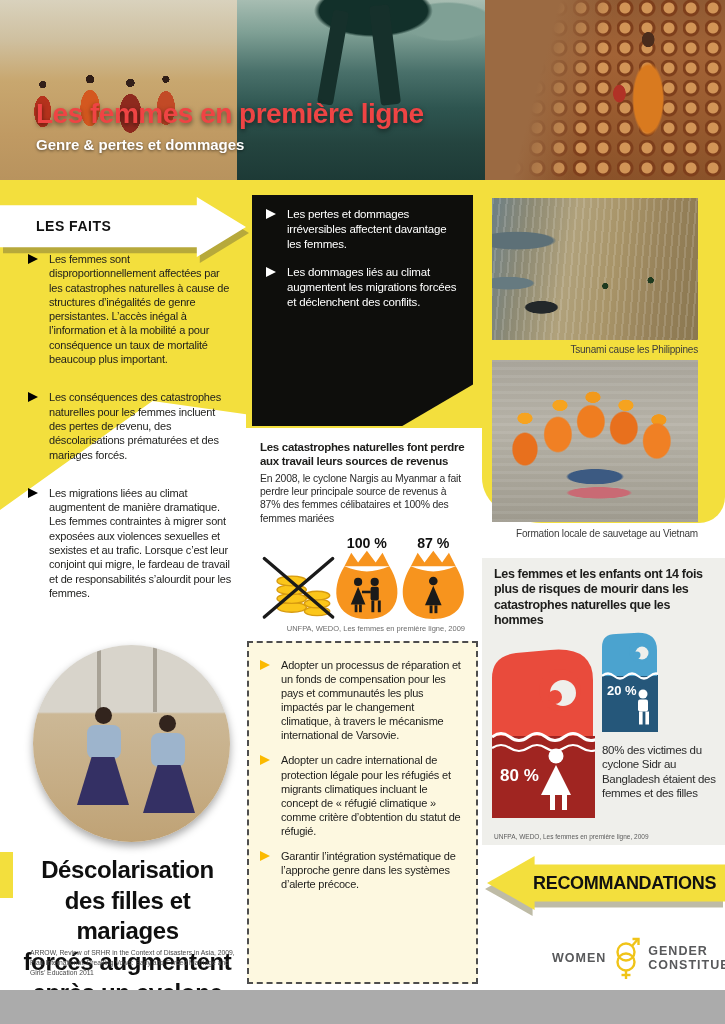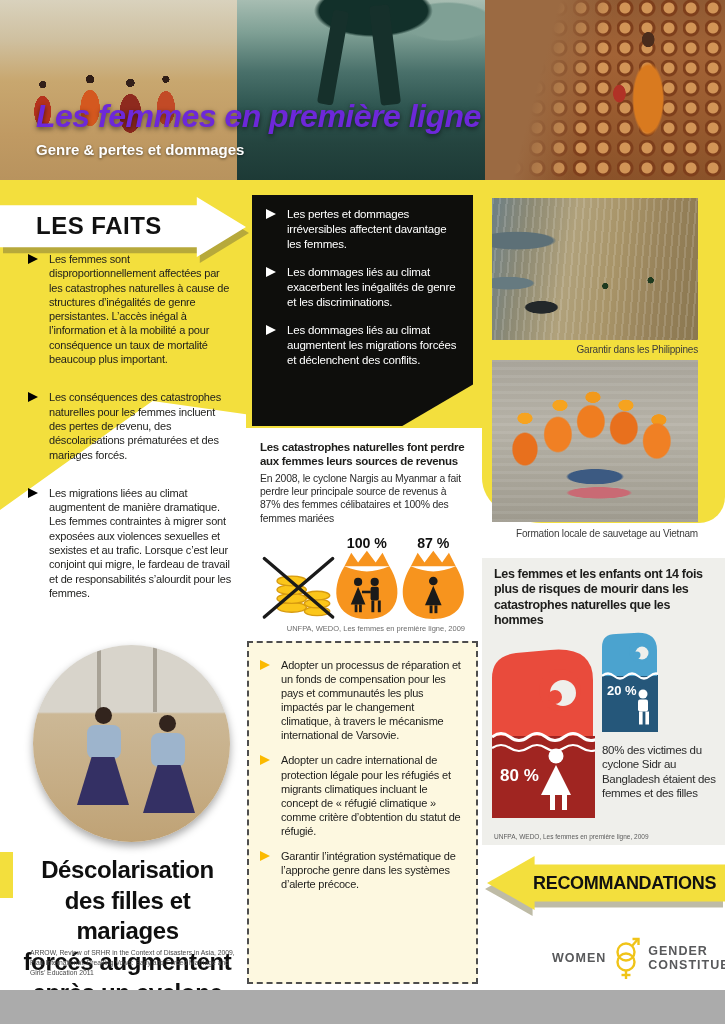--- a/index.html
+++ b/index.html
@@ -29,42 +29,42 @@
   .trunk2{left:138px;top:5px;width:20px;height:100px;transform:rotate(-7deg);}
   .hp-right{width:240px;background:
     radial-gradient(10px 12px at 68% 22%, #4a2c1c 60%, transparent 66%),
     radial-gradient(26px 60px at 68% 55%, #d97a1f 55%, transparent 62%),
     radial-gradient(10px 14px at 56% 52%, #b13226 60%, transparent 66%),
     linear-gradient(105deg, #9b6a42 0 26%, transparent 46%),
     radial-gradient(circle at 8px 8px, #d29557 0 5px, #7e3f1c 6px 8px, transparent 9px),
     linear-gradient(180deg,#8f5a33 0%,#a26336 30%,#9a5c30 60%,#8a5229 100%);
     background-size:auto,auto,auto,auto,22px 20px,auto;}
   .header-text{left:36px;top:98px;width:650px;}
-  .page-title{font-size:32px;font-weight:bold;color:#6d28d9;letter-spacing:-0.5px;
-    text-shadow:0 2px 5px rgba(0,0,0,0.55);font-style:italic;}
+  .page-title{font-size:28px;font-weight:bold;color:#ef4444;letter-spacing:-0.5px;
+    text-shadow:0 2px 5px rgba(0,0,0,0.55);}
   .page-subtitle{margin-top:6px;font-size:15px;font-weight:bold;color:#ffffff;
     text-shadow:0 1px 3px rgba(0,0,0,0.55);}
 
   
   .yellow{background:#F3DF3D;}
   .strip-top{left:0;top:180px;width:725px;height:16px;}
   .left-block{left:0;top:180px;width:246px;height:330px;
     clip-path:polygon(0 0,100% 0,100% 71%,62% 67%,0 100%);}
   .mid-backdrop{left:246px;top:180px;width:236px;height:248px;}
   .right-block{left:482px;top:180px;width:243px;height:343px;
     border-bottom-left-radius:60px 45px;border-bottom-right-radius:26px;}
   .left-tab{left:0;top:852px;width:13px;height:46px;}
 
   
   .facts-arrow,.facts-arrow-sh{left:0;top:192px;width:246px;height:70px;
     clip-path:polygon(0 19%,80% 19%,80% 7%,100% 50%,80% 93%,80% 79%,0 79%);}
   .facts-arrow{background:#ffffff;}
   .facts-arrow-sh{background:rgba(110,104,58,0.45);transform:translate(3px,6px);}
   .facts-heading{left:36px;top:205px;width:200px;height:42px;line-height:42px;
-    font-size:24px;font-weight:bold;letter-spacing:0.5px;color:#111;}
+    font-size:14px;font-weight:bold;letter-spacing:0.5px;color:#111;}
   .bullets{display:flex;flex-direction:column;}
   .facts-list{left:28px;top:252px;width:206px;gap:12px;}
   .b-row{display:flex;gap:11px;}
   .tri{flex:0 0 auto;width:0;height:0;border-top:5.5px solid transparent;
     border-bottom:5.5px solid transparent;border-left:10px solid #000;margin-top:2px;}
   .b-txt{font-size:11px;line-height:1.3;letter-spacing:-0.2px;}
   .facts-list .b-row{margin-bottom:12px;}
 
   
   .challenges{left:252px;top:195px;width:221px;height:231px;background:#0e0e0c;
@@ -201,31 +201,27 @@
   </div>
 
   <div class="abs challenges">
     <div class="bullets">
       <div class="b-row">
         <span class="tri"></span>
         <span class="b-txt">Les pertes et dommages irréversibles affectent davantage les femmes.</span>
       </div>
       <div class="b-row">
         <span class="tri"></span>
-        <span class="b-txt">Les dommages liés au climat exacerbent les inégalités de genre et les discriminations.</span>
-      </div>
-      <div class="b-row">
-        <span class="tri"></span>
         <span class="b-txt">Les dommages liés au climat augmentent les migrations forcées et déclenchent des conflits.</span>
       </div>
     </div>
   </div>
 
   <div class="abs income">
-    <div class="income-title">Les catastrophes naturelles font perdre aux femmes leurs sources de revenus</div>
+    <div class="income-title">Les catastrophes naturelles font perdre aux travail leurs sources de revenus</div>
     <div class="income-body">En 2008, le cyclone Nargis au Myanmar a fait perdre leur principale source de revenus à 87% des femmes célibataires et 100% des femmes mariées</div>
     <svg class="income-graphic" width="208" height="84" viewBox="0 0 212 86">
 
       <g>
         <g fill="#FBC61A" stroke="#D79B10" stroke-width="1.4">
           <ellipse cx="34" cy="72" rx="15" ry="5"></ellipse>
             <ellipse cx="34" cy="63" rx="15" ry="5"></ellipse>
           <ellipse cx="34" cy="54" rx="15" ry="5"></ellipse>
             <ellipse cx="34" cy="45" rx="15" ry="5"></ellipse>
           <ellipse cx="60" cy="76" rx="13" ry="4.5"></ellipse>
@@ -279,21 +275,21 @@
       <span class="tri"></span>
       <span class="b-txt">Adopter un cadre international de protection légale pour les réfugiés et migrants climatiques incluant le concept de « réfugié climatique » comme critère d’obtention du statut de réfugié.</span>
     </div>
     <div class="b-row">
       <span class="tri"></span>
       <span class="b-txt">Garantir l’intégration systématique de l’approche genre dans les systèmes d’alerte précoce.</span>
     </div>
   </div>
 
   <div class="photo photo-tsunami"></div>
-  <div class="caption cap1">Garantir dans les Philippines</div>
+  <div class="caption cap1">Tsunami cause les Philippines</div>
   <div class="photo photo-rescue"></div>
   <div class="caption cap2">Formation locale de sauvetage au Vietnam</div>
 
   <div class="abs mortality">
     <div class="mort-title">Les femmes et les enfants ont 14 fois plus de risques de mourir dans les catastrophes naturelles que les hommes</div>
 
     <svg class="wave-red" width="103" height="170" viewBox="0 0 103 170">
       <rect x="0" y="88" width="103" height="82" fill="#A02521"></rect>
       <path d="M0,88 L0,30 Q0,8 24,5 L58,2 Q101,-2 101,32 L101,88 Z" fill="#E94B3C"></path>
       <circle cx="68" cy="42" r="21" fill="#E94B3C"></circle>

